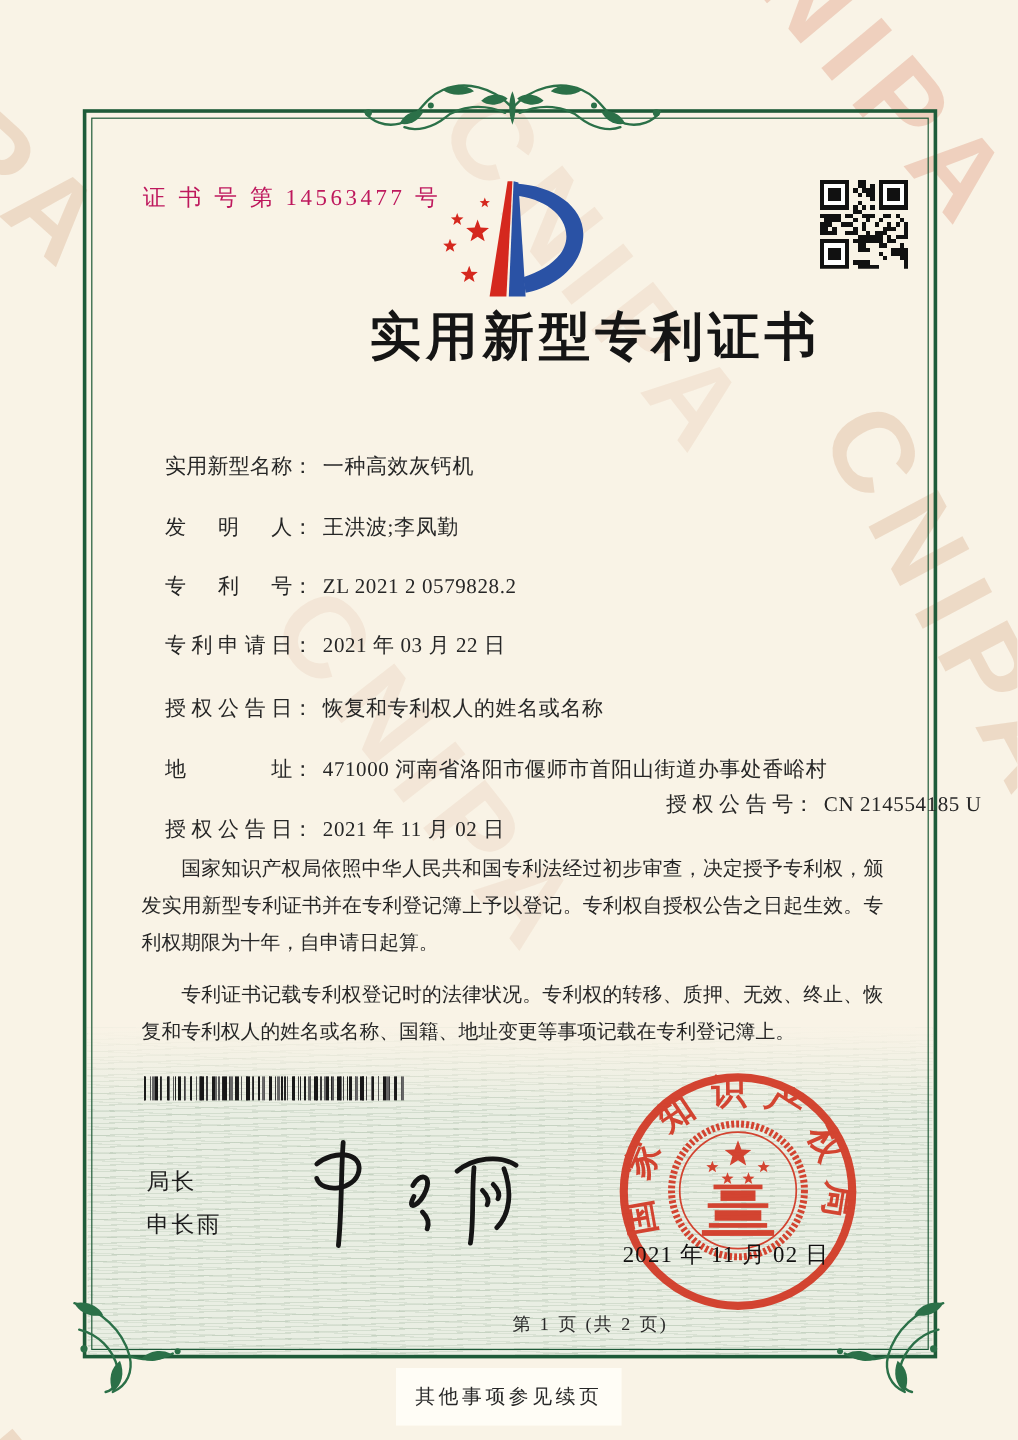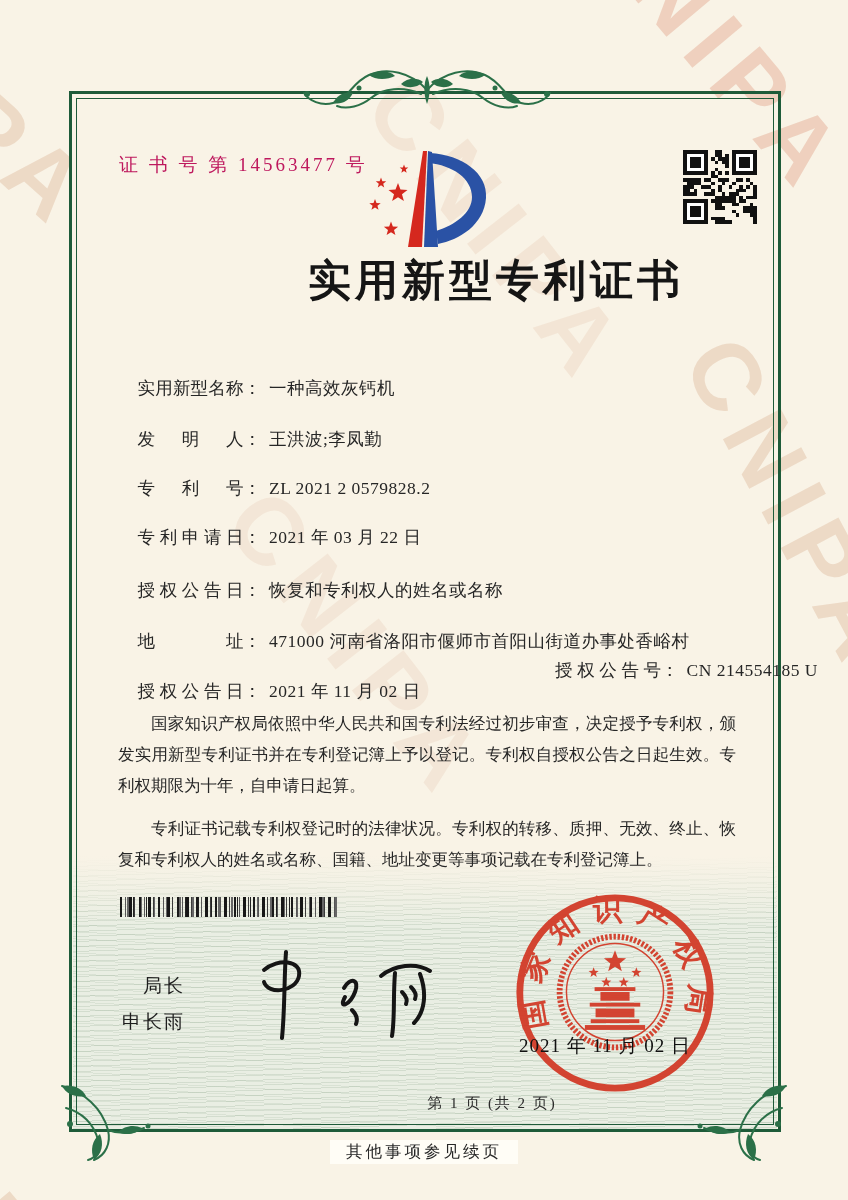--- a/index.html
+++ b/index.html
@@ -80,33 +80,33 @@
       repeating-linear-gradient(90deg,
         #1a1a1a 0 2px, rgba(0,0,0,0) 2px 5px,
         #555 5px 6px,  rgba(0,0,0,0) 6px 9px,
         #171717 9px 12px, rgba(0,0,0,0) 12px 14px,
         #3a3a3a 14px 15px, rgba(0,0,0,0) 15px 19px),
       repeating-linear-gradient(90deg,
         #222 0 1px, rgba(0,0,0,0) 1px 7px,
         #666 7px 9px, rgba(0,0,0,0) 9px 13px);
   }
   .signer { position:absolute; left:122px; top:968px; font-family:"Liberation Sans","DejaVu Sans",sans-serif;
-            font-size:19px; color:#1d1d1d; line-height:36px; letter-spacing:2px;text-align:right; }
+            font-size:19px; color:#1d1d1d; line-height:36px; letter-spacing:2px; }
   .signature { position:absolute; left:248px; top:946px; width:202px; height:100px; }
   .sig-stroke { stroke:#151515; stroke-width:4; fill:none; stroke-linecap:round; stroke-linejoin:round; }
   .seal { position:absolute; left:513px; top:891px; width:204px; height:204px; opacity:0.95; }
   .seal-red { fill:#d23b28; }
   .seal-date {
     position:absolute; left:500px; top:1033px; width:210px; text-align:center;
     font-size:19px; color:#111; letter-spacing:1px; white-space:nowrap;
   }
   .page-info { position:absolute; left:69px; top:1094px; width:846px; text-align:center; font-size:15px; color:#2a2a2a; letter-spacing:2px; }
   .cont-note {
     position:absolute; left:424px; top:1140px; transform:translateX(-50%);
-    background:#fffdf6; padding:1px 16px; font-size:16.5px; letter-spacing:3px; color:#262626;
+    background:#fffdf6; padding:13px 16px; font-size:16.5px; letter-spacing:3px; color:#262626;
   }
 </style>
 </head>
 <body>
 
 <div class="page">
 
   <div class="wm wm1">CNIPA</div>
   <div class="wm wm2">CNIPA</div>
   <div class="wm wm3">CNIPA</div>

